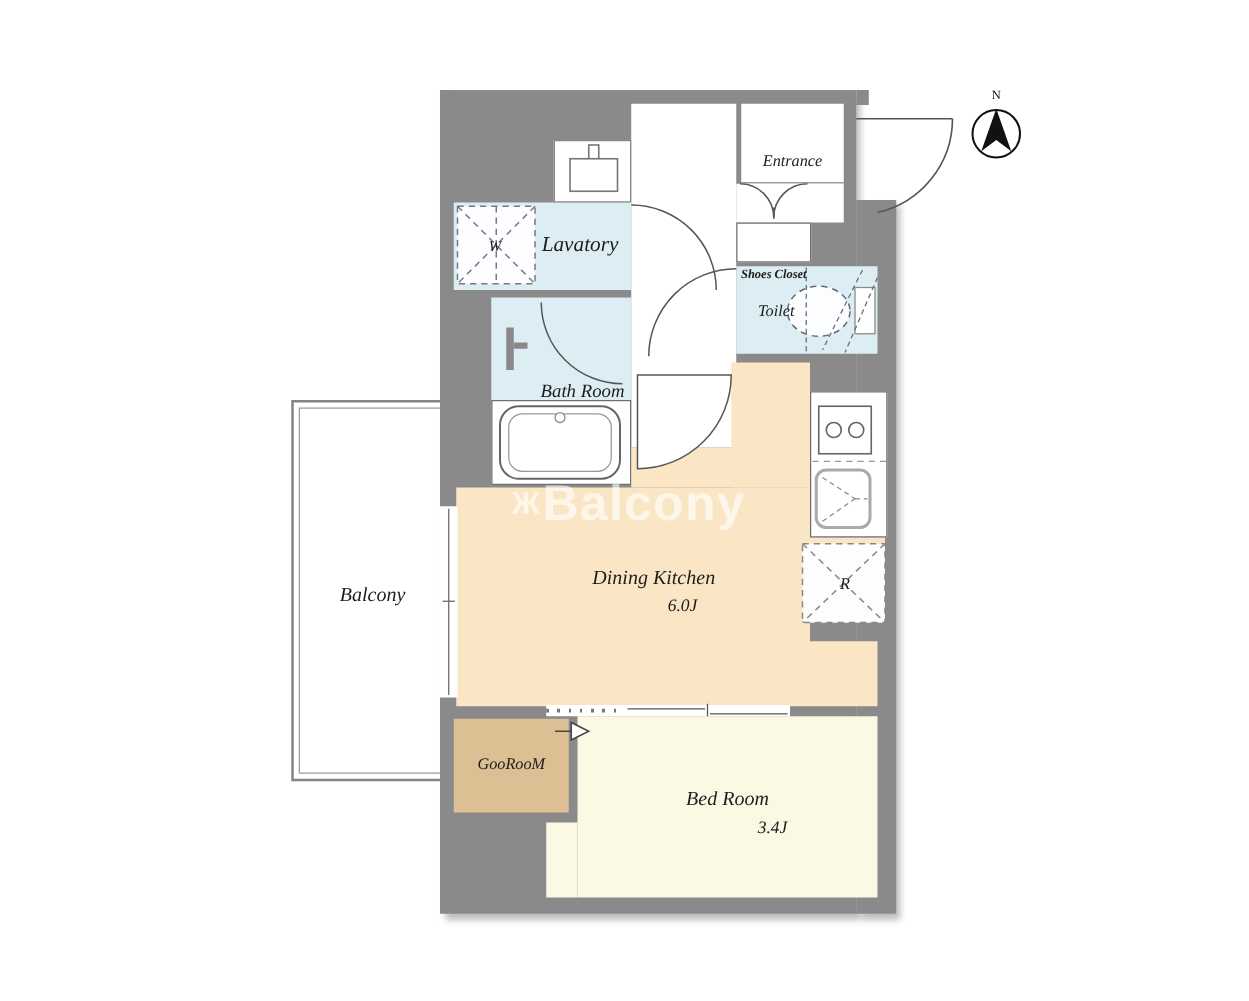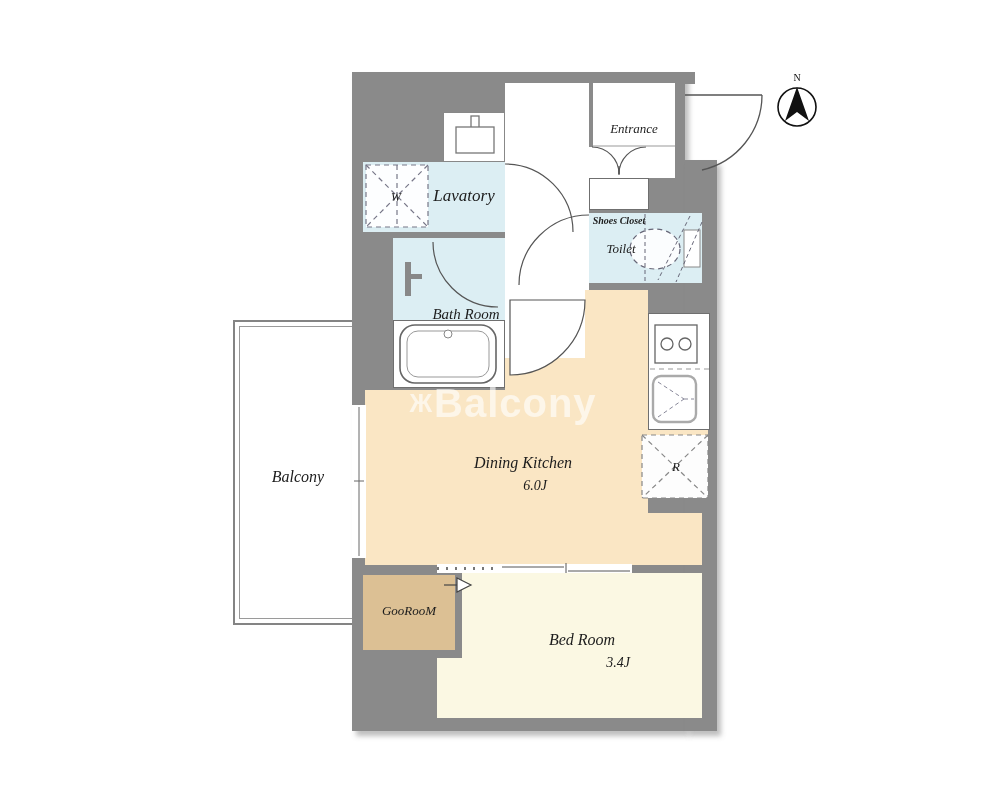--- a/index.html
+++ b/index.html
@@ -159,21 +159,21 @@
     </g>
   </svg>
 
   <div class="lbl" style="left:634px;top:129px;font-size:13px;">Entrance</div>
   <div class="lbl lbl-bold" style="left:619px;top:194px;font-size:10px;">Shoes Closet</div>
   <div class="lbl" style="left:464px;top:196px;font-size:17px;">Lavatory</div>
   <div class="lbl" style="left:396px;top:197px;font-size:12px;">W</div>
   <div class="lbl" style="left:621px;top:249px;font-size:13px;">Toilet</div>
   <div class="lbl" style="left:466px;top:286px;font-size:15px;margin-top:28px;">Bath Room</div>
   <div class="lbl" style="left:523px;top:463px;font-size:16px;">Dining Kitchen</div>
-  <div class="lbl" style="left:535px;top:486px;font-size:14px;font-style:italic;">6.0J</div>
+  <div class="lbl" style="left:546px;top:486px;font-size:14px;font-style:italic;">6.0J</div>
   <div class="lbl" style="left:676px;top:467px;font-size:13px;">R</div>
   <div class="lbl" style="left:582px;top:640px;font-size:16px;">Bed Room</div>
   <div class="lbl" style="left:582px;top:663px;font-size:14px;margin-left:36px;">3.4J</div>
   <div class="lbl" style="left:409px;top:611px;font-size:13px;">GooRooM</div>
   <div class="lbl" style="left:298px;top:477px;font-size:16px;">Balcony</div>
   <div class="lbl lbl-n" style="left:797px;top:77px;">N</div>
 
   <div class="watermark">
     <span class="mark">Ж</span>
     <span class="text">Balcony</span>

